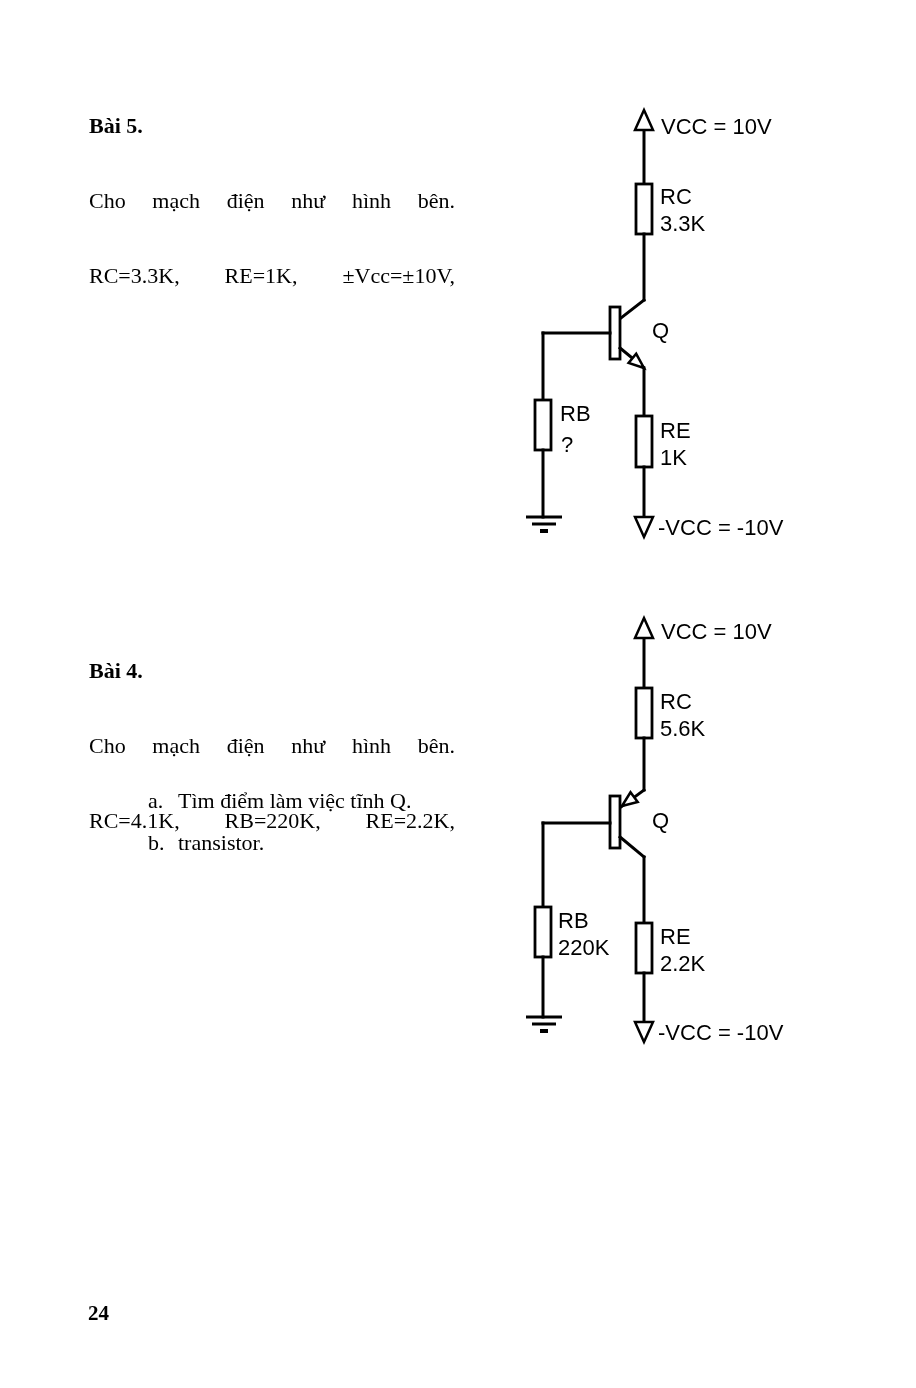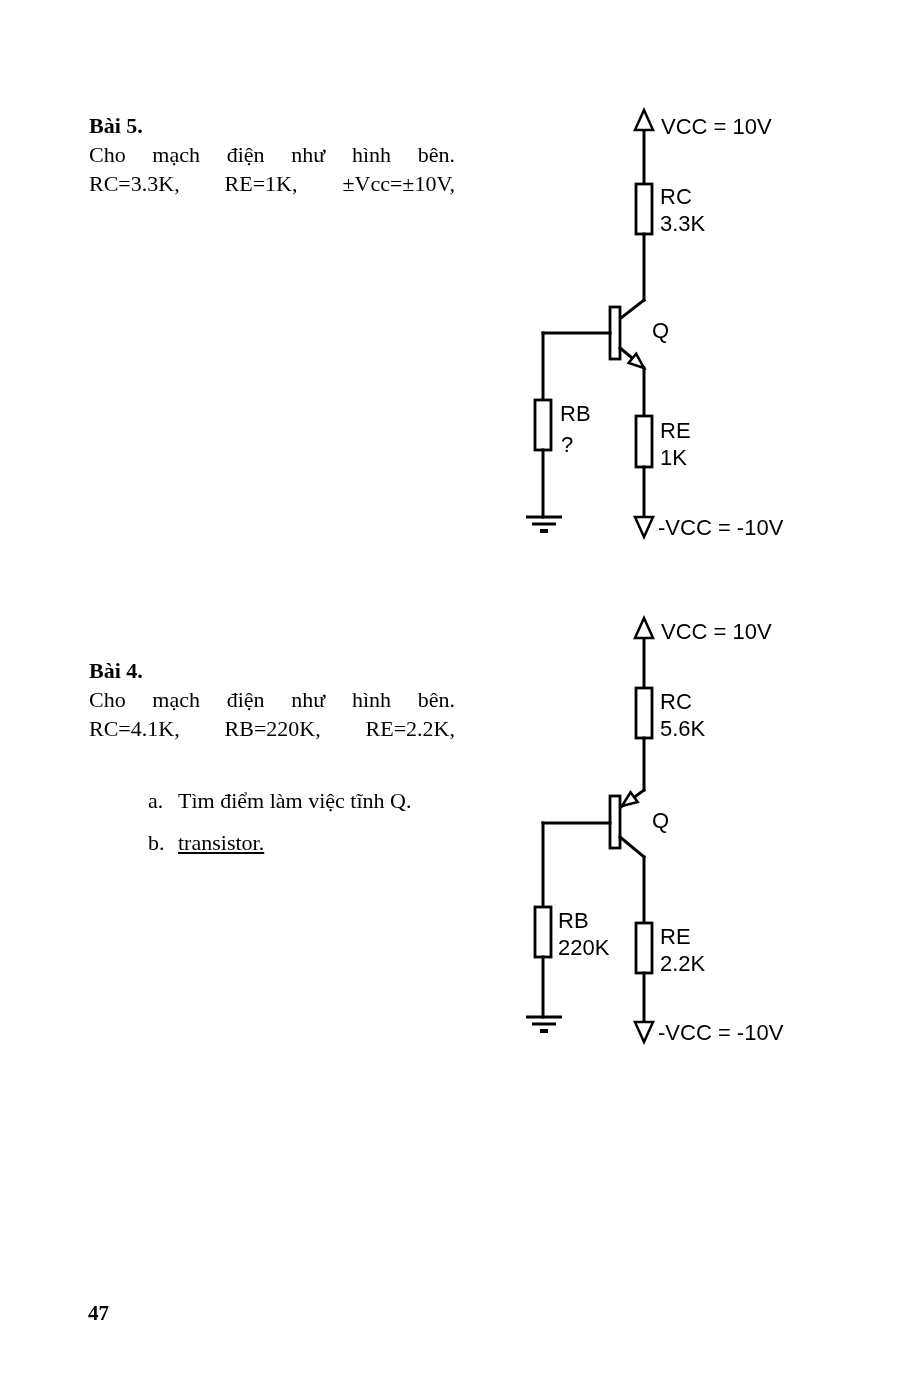--- a/index.html
+++ b/index.html
@@ -1,21 +1,21 @@
 <!DOCTYPE html>
 <html><head>
 <meta charset="utf-8">
 <style>
   html,body { margin:0; padding:0; }
   body { width:916px; height:1388px; background:#ffffff; position:relative;
          font-family:"Liberation Serif", serif; color:#000; overflow:hidden; }
   .abs { position:absolute; }
   .heading { font-weight:bold; font-size:22px; line-height:24px;margin-top:12px; }
   .para { font-size:22px; line-height:29px; width:366px; }
-  .jline { text-align:justify; text-align-last:justify; }
+  .jline { text-align:justify; text-align-last:justify;margin-top:46px; }
   .nline { text-align:left; }
   .vsub { font-size:0.7em; vertical-align:-4px; letter-spacing:0.5px; }
   .list-item { display:flex; font-size:22px; line-height:29px; }
   .marker { width:30px; flex:none; }
   .btext { width:277px; }
   .pageno { font-weight:bold; font-size:21px; }
   svg.circ { position:absolute; overflow:visible; }
   .wire { stroke:#000; stroke-width:3; fill:none; stroke-linecap:square; }
   .comp { fill:#ffffff; stroke:#000; stroke-width:2.8; }
   .tri  { fill:#ffffff; stroke:#000; stroke-width:2.5; stroke-linejoin:miter; }
@@ -78,21 +78,21 @@
 </div>
 
 <div class="abs list-item" style="left:148px; top:786px;">
   <span class="marker">a.</span>
   <span>Tìm điểm làm việc tĩnh Q.</span>
 </div>
 
 <div class="abs list-item" style="left:148px; top:828px;">
   <span class="marker">b.</span>
   <span class="btext">
-    <span class="nline" style="display:block;text-decoration:underline;">transistor.</span>
+    <span class="nline" style="display:block;">transistor.</span>
   </span>
 </div>
 
 <svg class="circ" style="left:510px; top:608px;" width="300" height="450" viewBox="510 608 300 450">
 
   <line class="wire" x1="644" y1="626" x2="644" y2="688"></line>
   <polygon class="tri" points="644,618 635,638 653,638"></polygon>
   <text class="clabel" x="661" y="639">VCC = 10V</text>
 
   <rect class="comp" x="636" y="688" width="16" height="50"></rect>
@@ -120,13 +120,13 @@
   <text class="clabel" x="558" y="928">RB</text>
   <text class="clabel" x="558" y="955">220K</text>
   <line class="wire" x1="543" y1="957" x2="543" y2="1017"></line>
   <g>
     <line class="gnd" x1="526" y1="1017" x2="562" y2="1017" stroke-width="3"></line>
     <line class="gnd" x1="532" y1="1024" x2="556" y2="1024" stroke-width="3"></line>
     <line class="gnd" x1="540" y1="1031" x2="548" y2="1031" stroke-width="4"></line>
   </g>
 </svg>
 
-<div class="abs pageno" style="left:88px; top:1301px;">47</div>
+<div class="abs pageno" style="left:88px; top:1301px;">24</div>
 
 </body></html>

